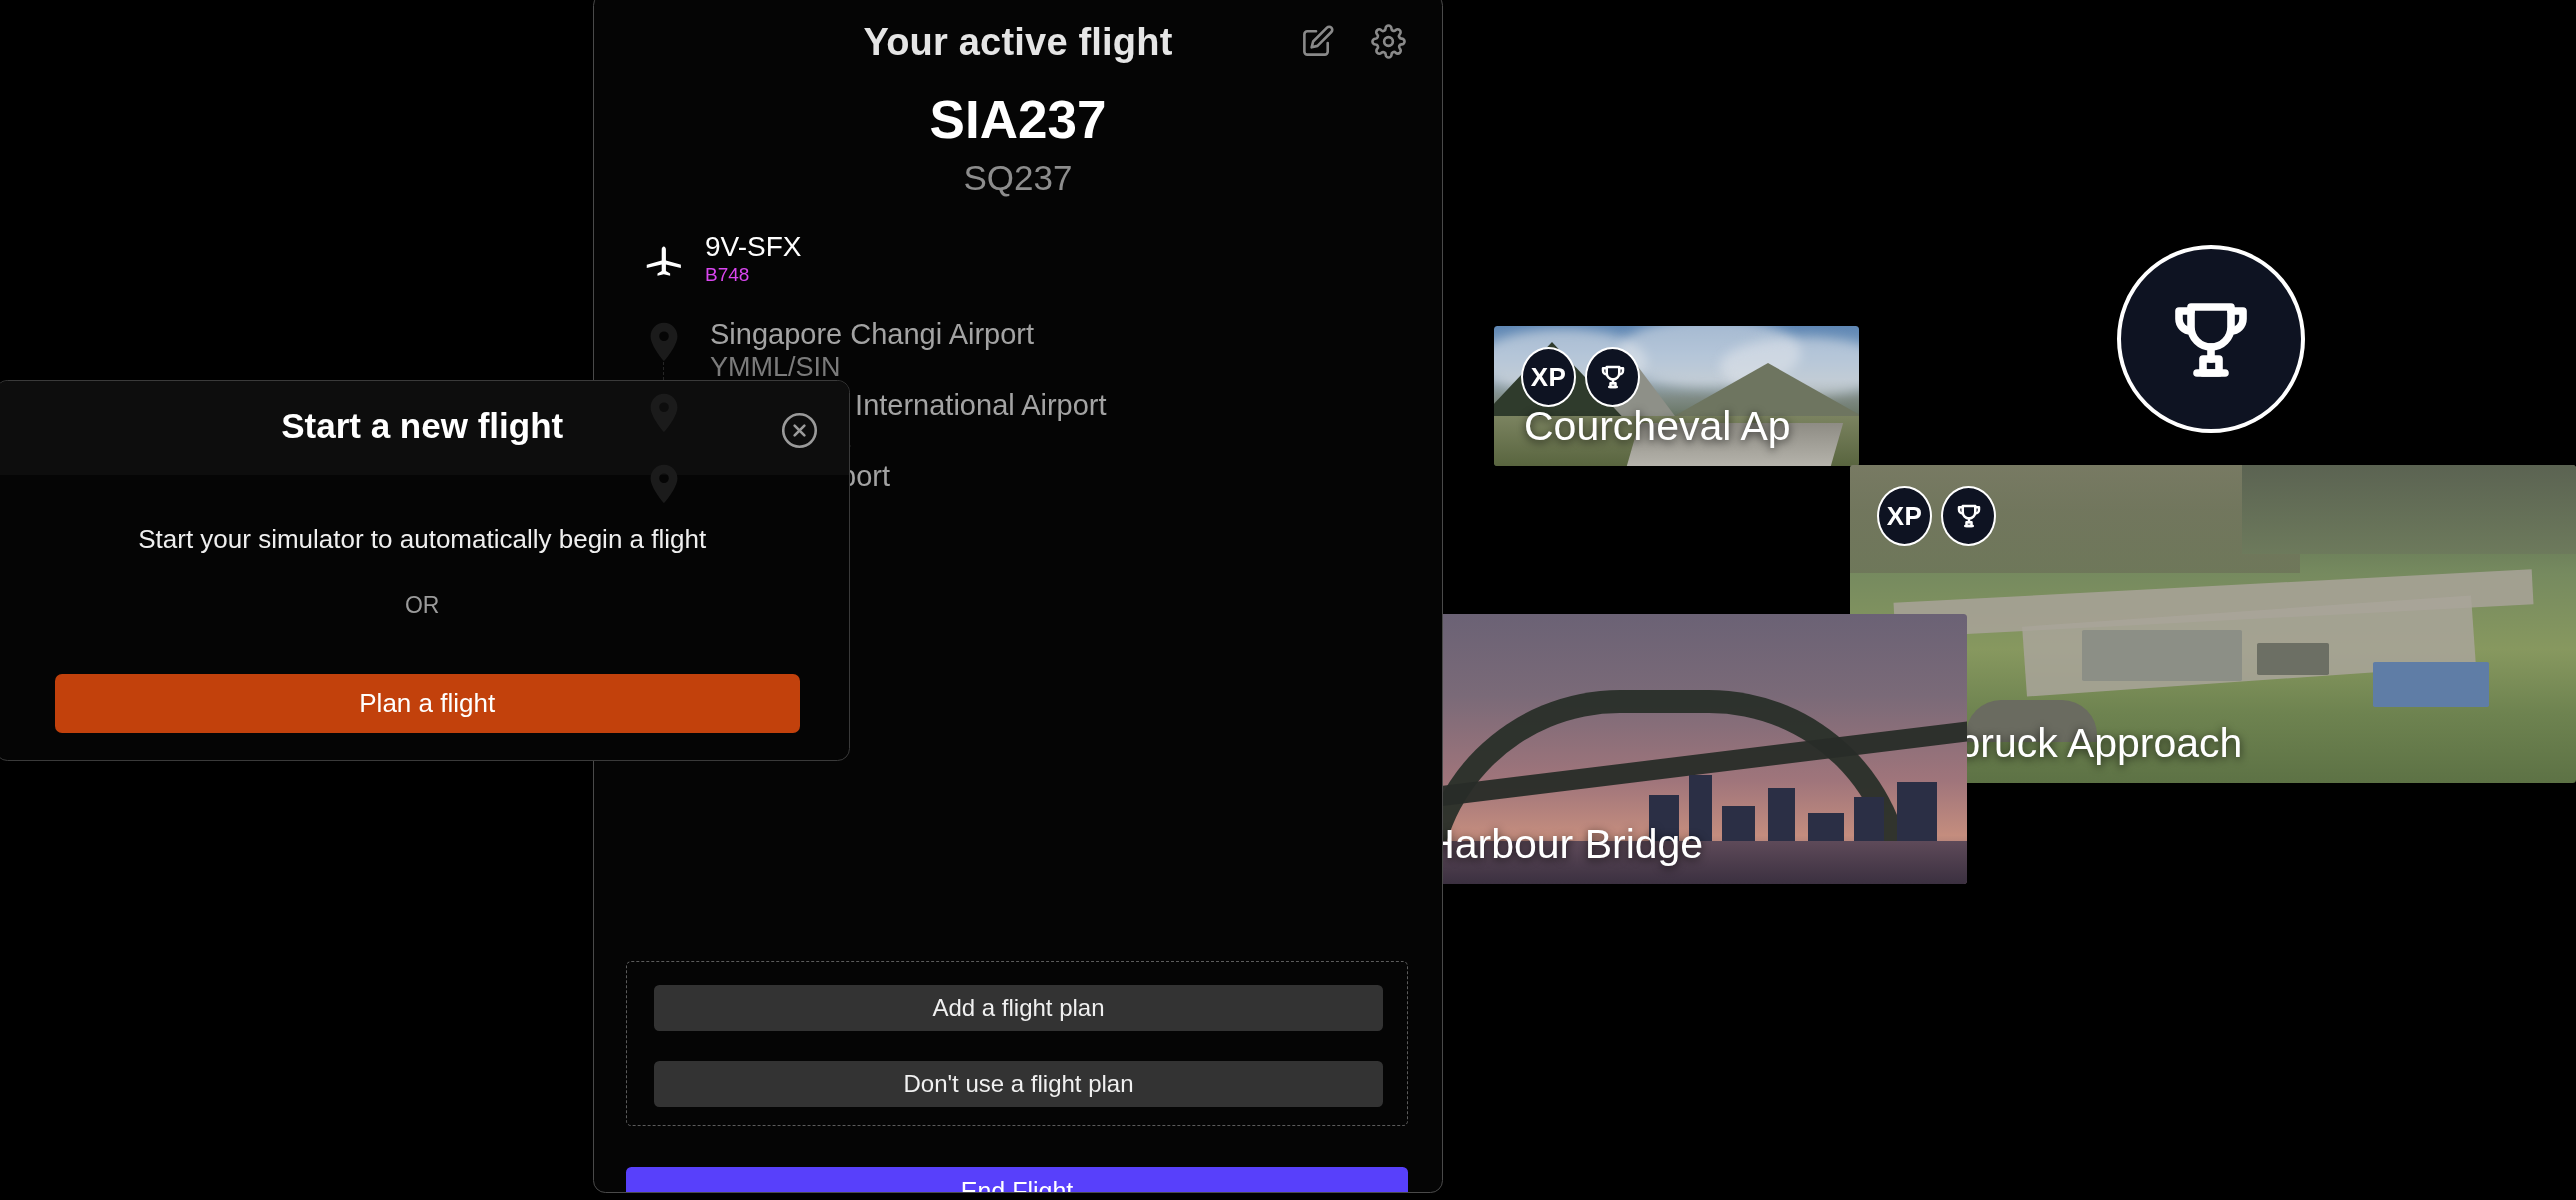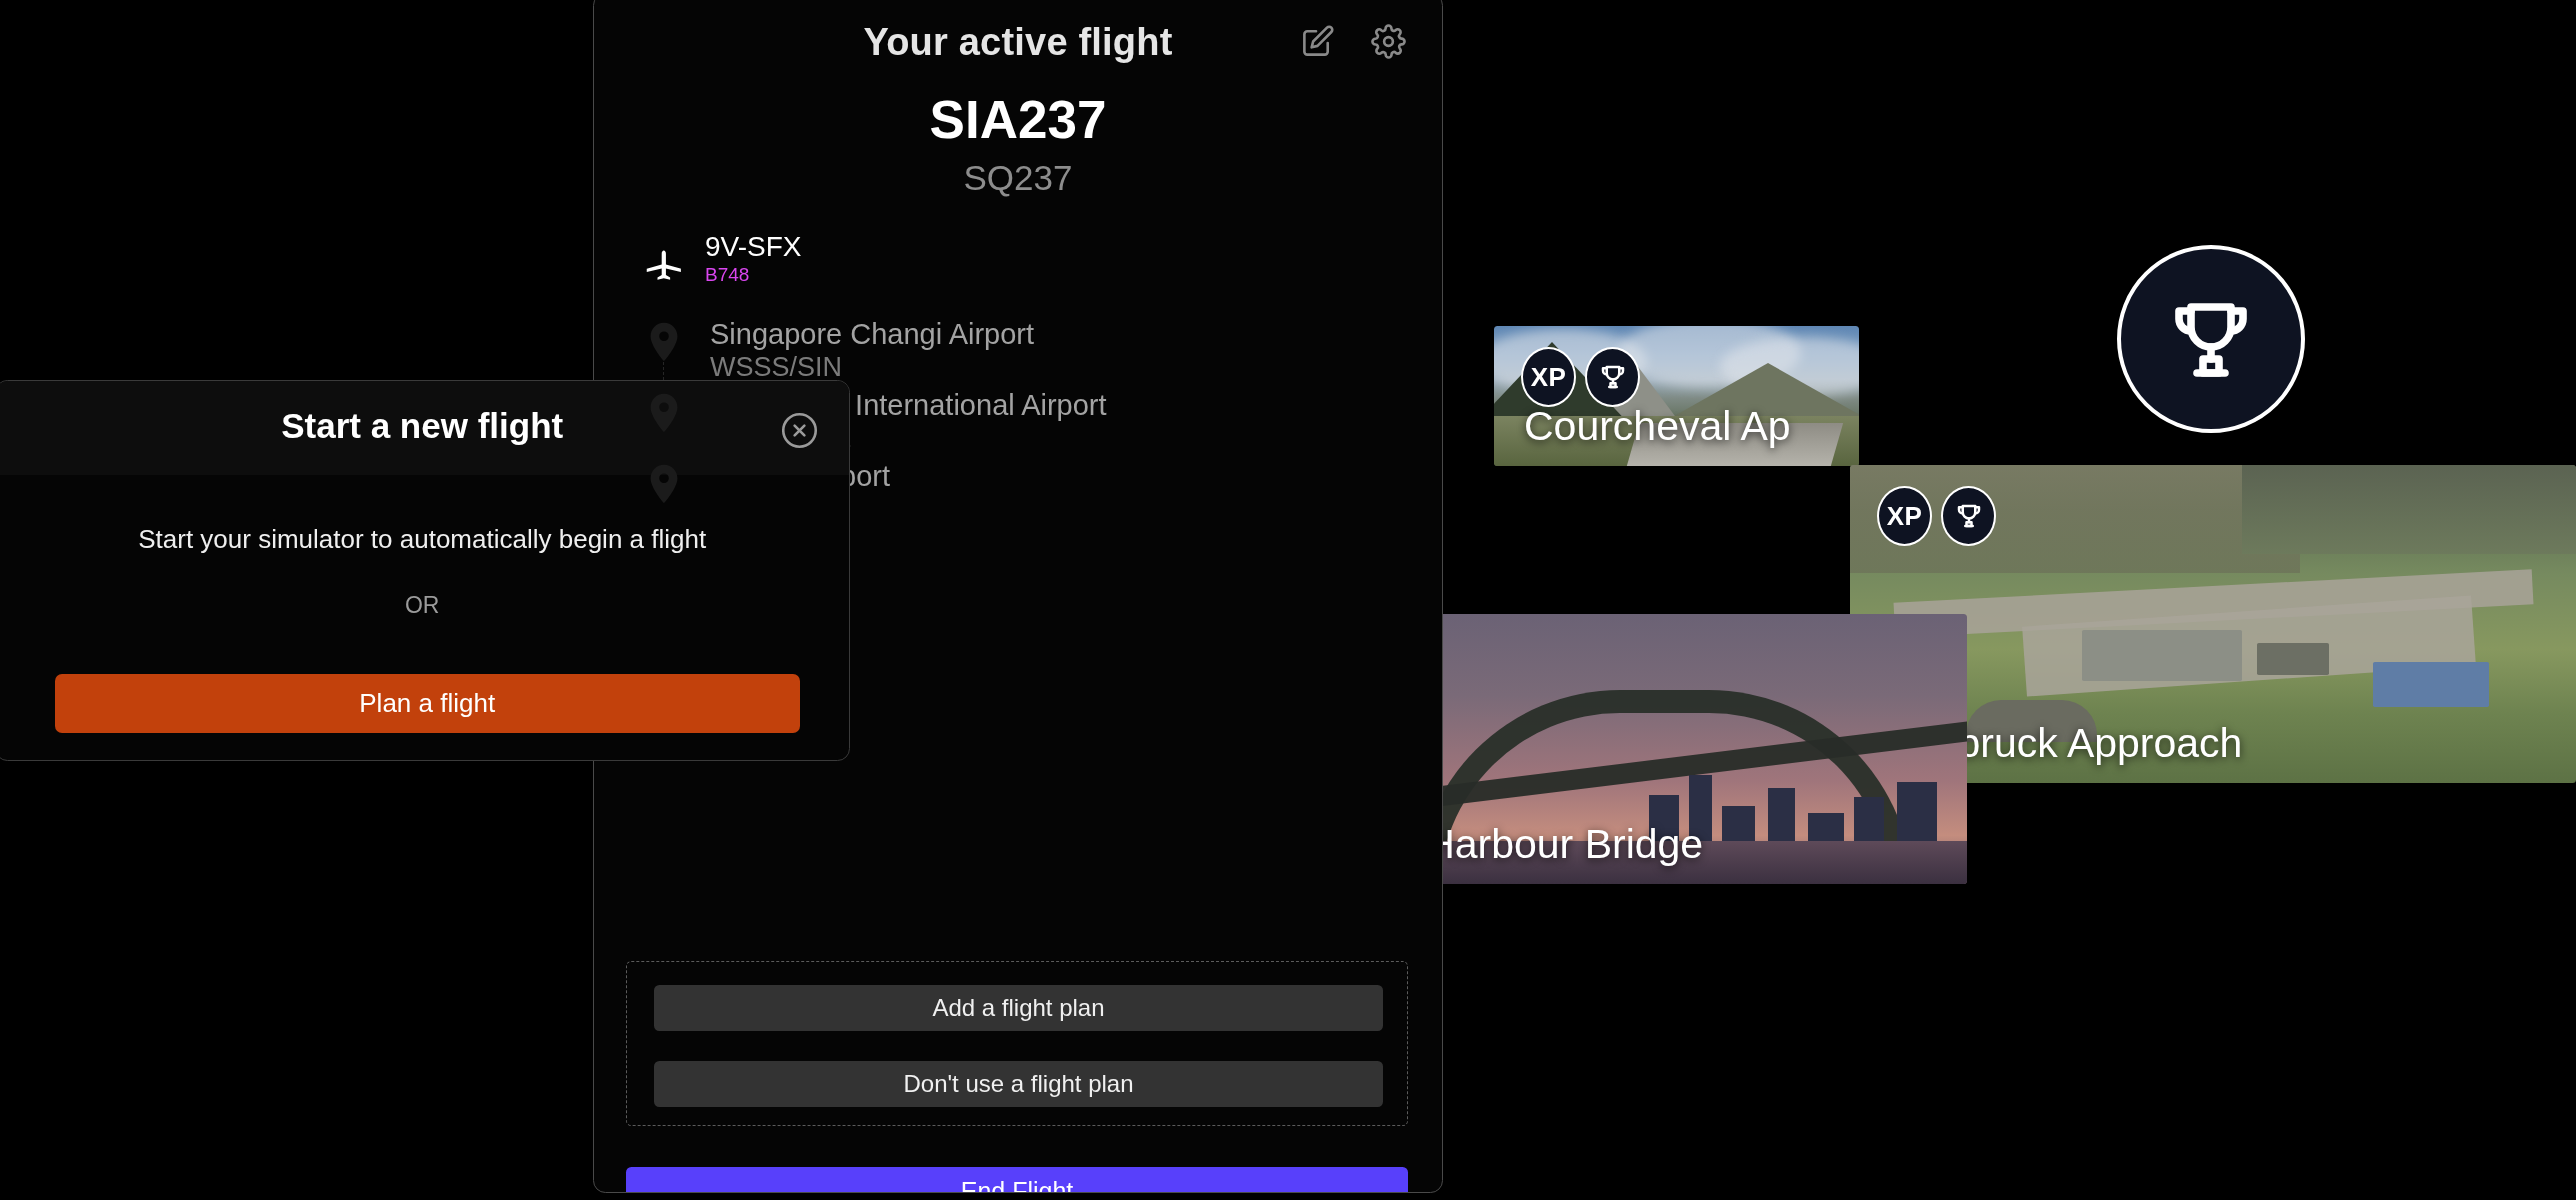--- a/index.html
+++ b/index.html
@@ -32,21 +32,21 @@
   #callsign{
     text-align:center; font-size:53px; font-weight:bold; line-height:1;
     margin-top:-7px;
   }
   #flightnum{
     text-align:center; font-size:35px; color:#8d8d8d; margin-top:12.4px;
   }
 
   
   #aircraft-row{
-    display:flex; align-items:flex-end; gap:18px;
+    display:flex; align-items:center; gap:18px;
     margin:34px 0 0 47px;
   }
   #plane-icon{ width:46px; height:46px; flex:none; }
   #plane-icon svg{ width:100%; height:100%; }
   #tail{ font-size:28px; line-height:1.1; }
   #actype{ font-size:19px; color:#d946ef; line-height:1.25; }
 
   
   #route{ position:relative; margin:32px 0 0 0; padding-left:47px; }
   .route-line{
@@ -350,21 +350,21 @@
     <div class="route-line"></div>
 
     <div class="stop">
       <div class="pin">
         <svg viewBox="0 0 24 24" fill="#1b1b1b">
             <path d="M12 2C8.1 2 5 5.1 5 9c0 5.2 7 13 7 13s7-7.8 7-13c0-3.9-3.1-7-7-7zm0 9.5A2.5 2.5 0 1 1 12 6.5a2.5 2.5 0 0 1 0 5z"></path>
           </svg>
       </div>
       <div>
         <div class="stop-name">Singapore Changi Airport</div>
-        <div class="stop-code">WSSS/SIN</div>
+        <div class="stop-code">YMML/SIN</div>
       </div>
     </div>
 
     <div class="stop">
       <div class="pin">
         <svg viewBox="0 0 24 24" fill="#1b1b1b">
             <path d="M12 2C8.1 2 5 5.1 5 9c0 5.2 7 13 7 13s7-7.8 7-13c0-3.9-3.1-7-7-7zm0 9.5A2.5 2.5 0 1 1 12 6.5a2.5 2.5 0 0 1 0 5z"></path>
           </svg>
       </div>
       <div>

